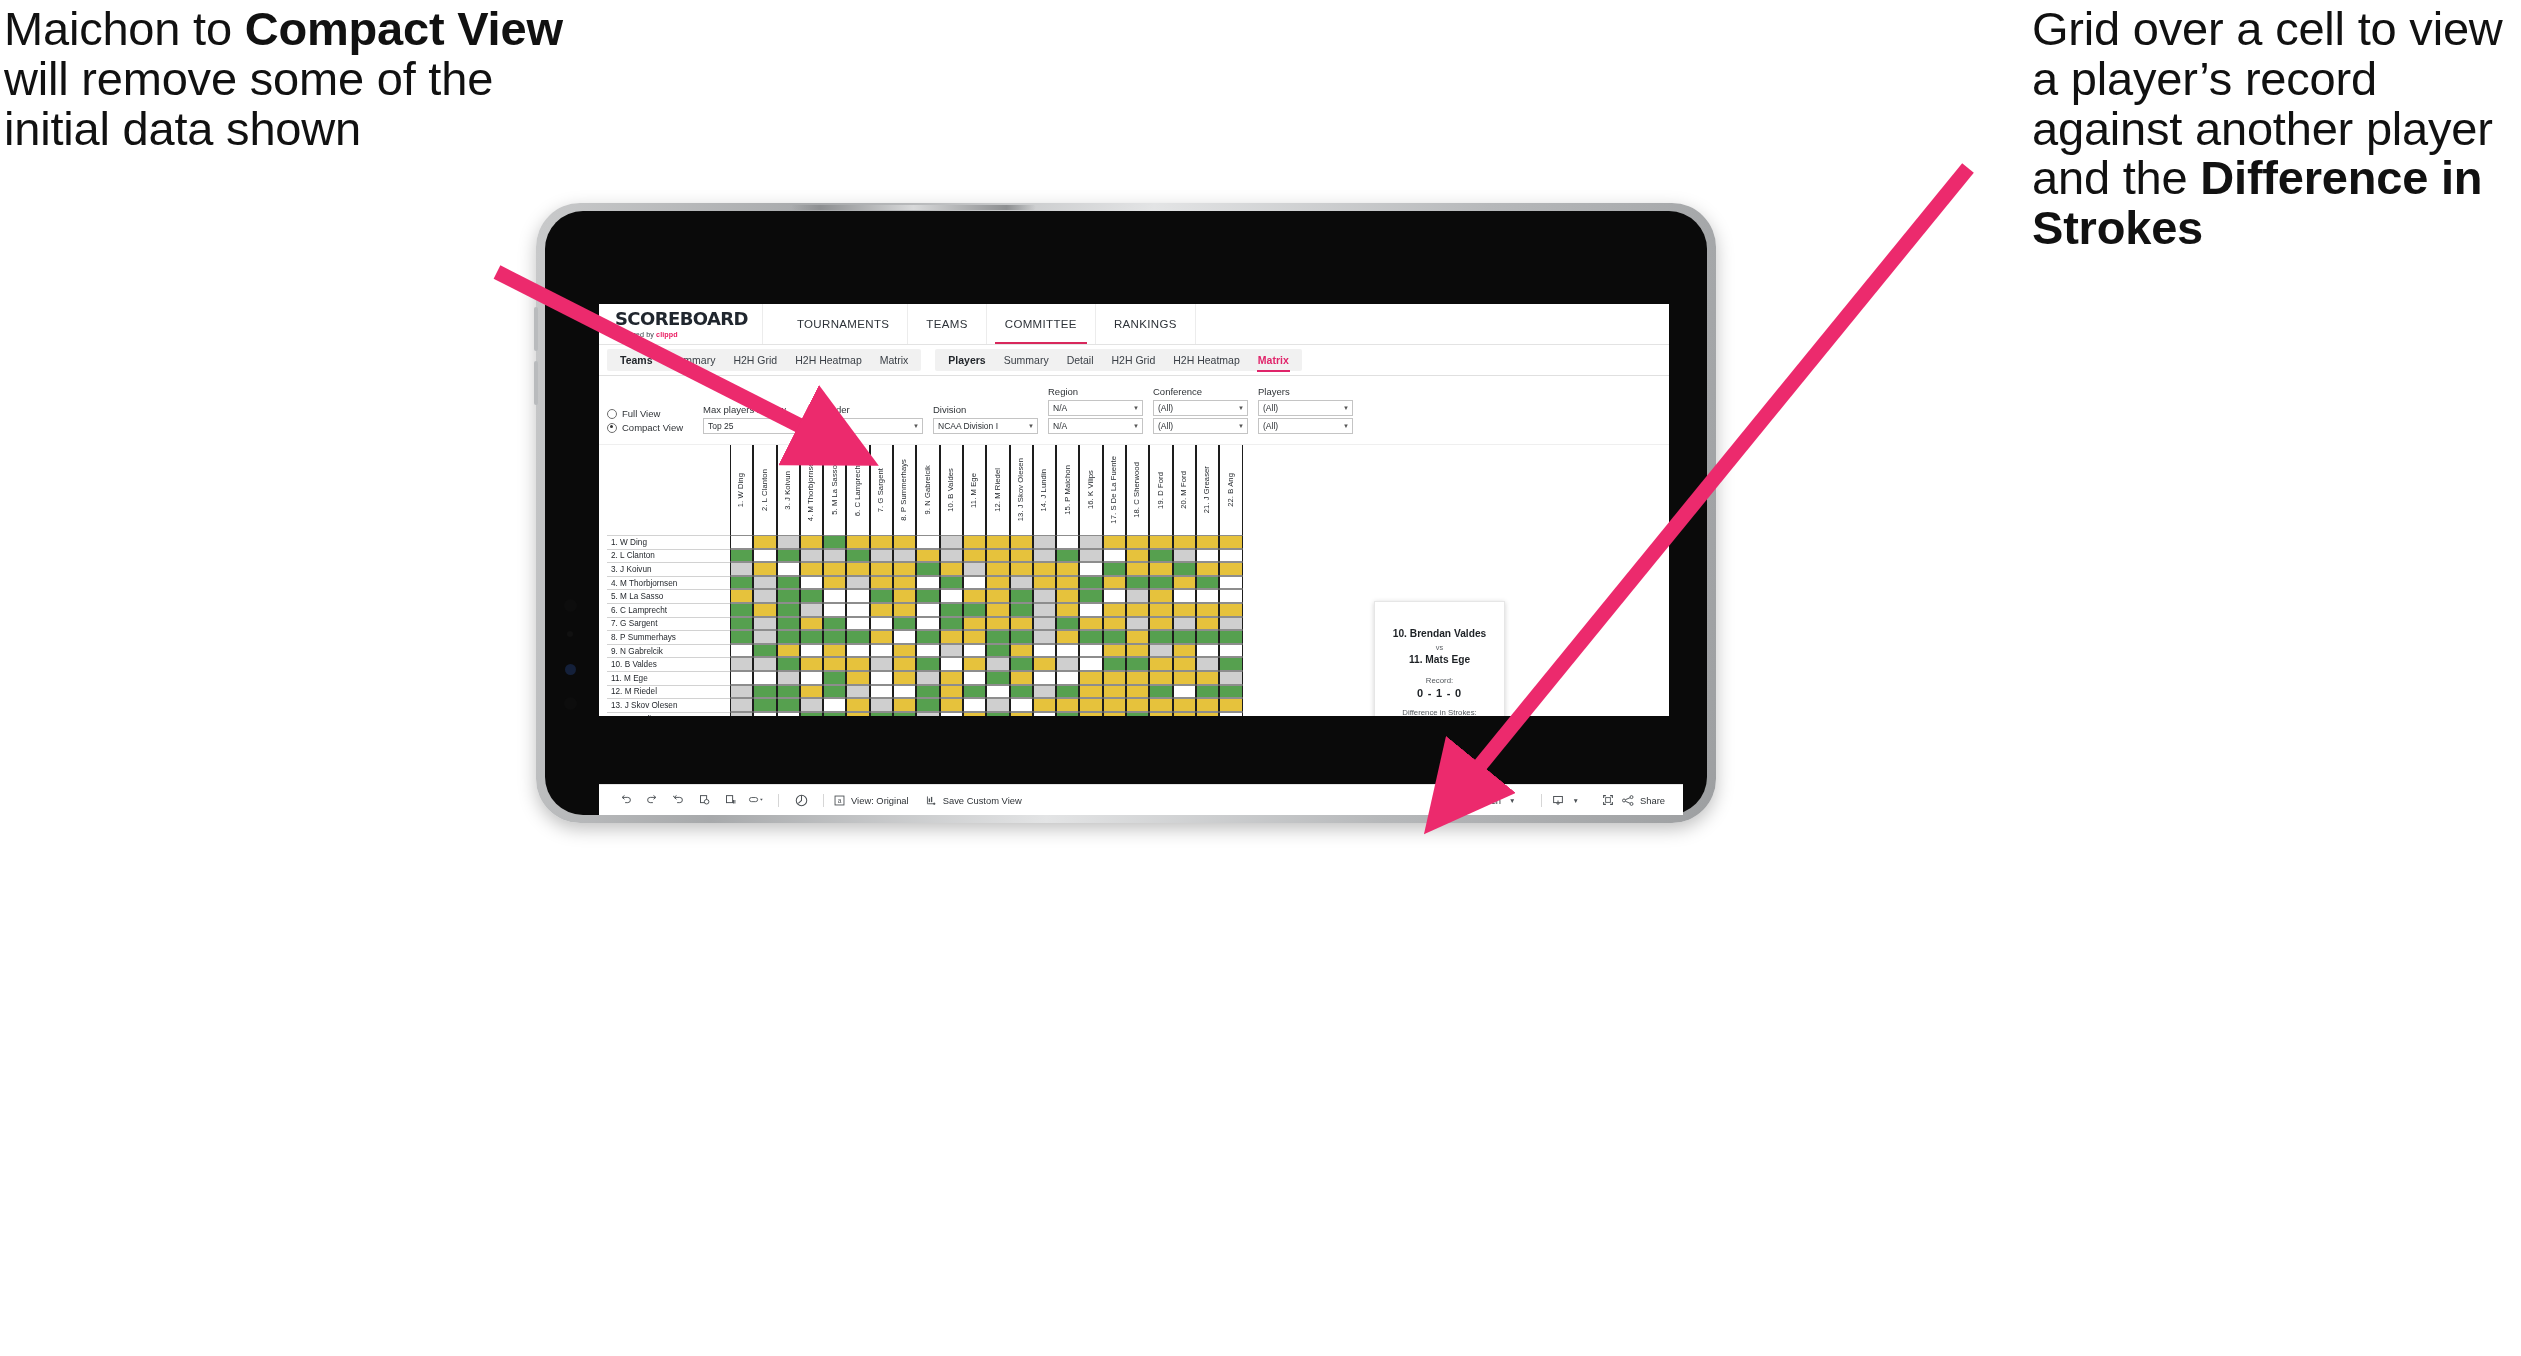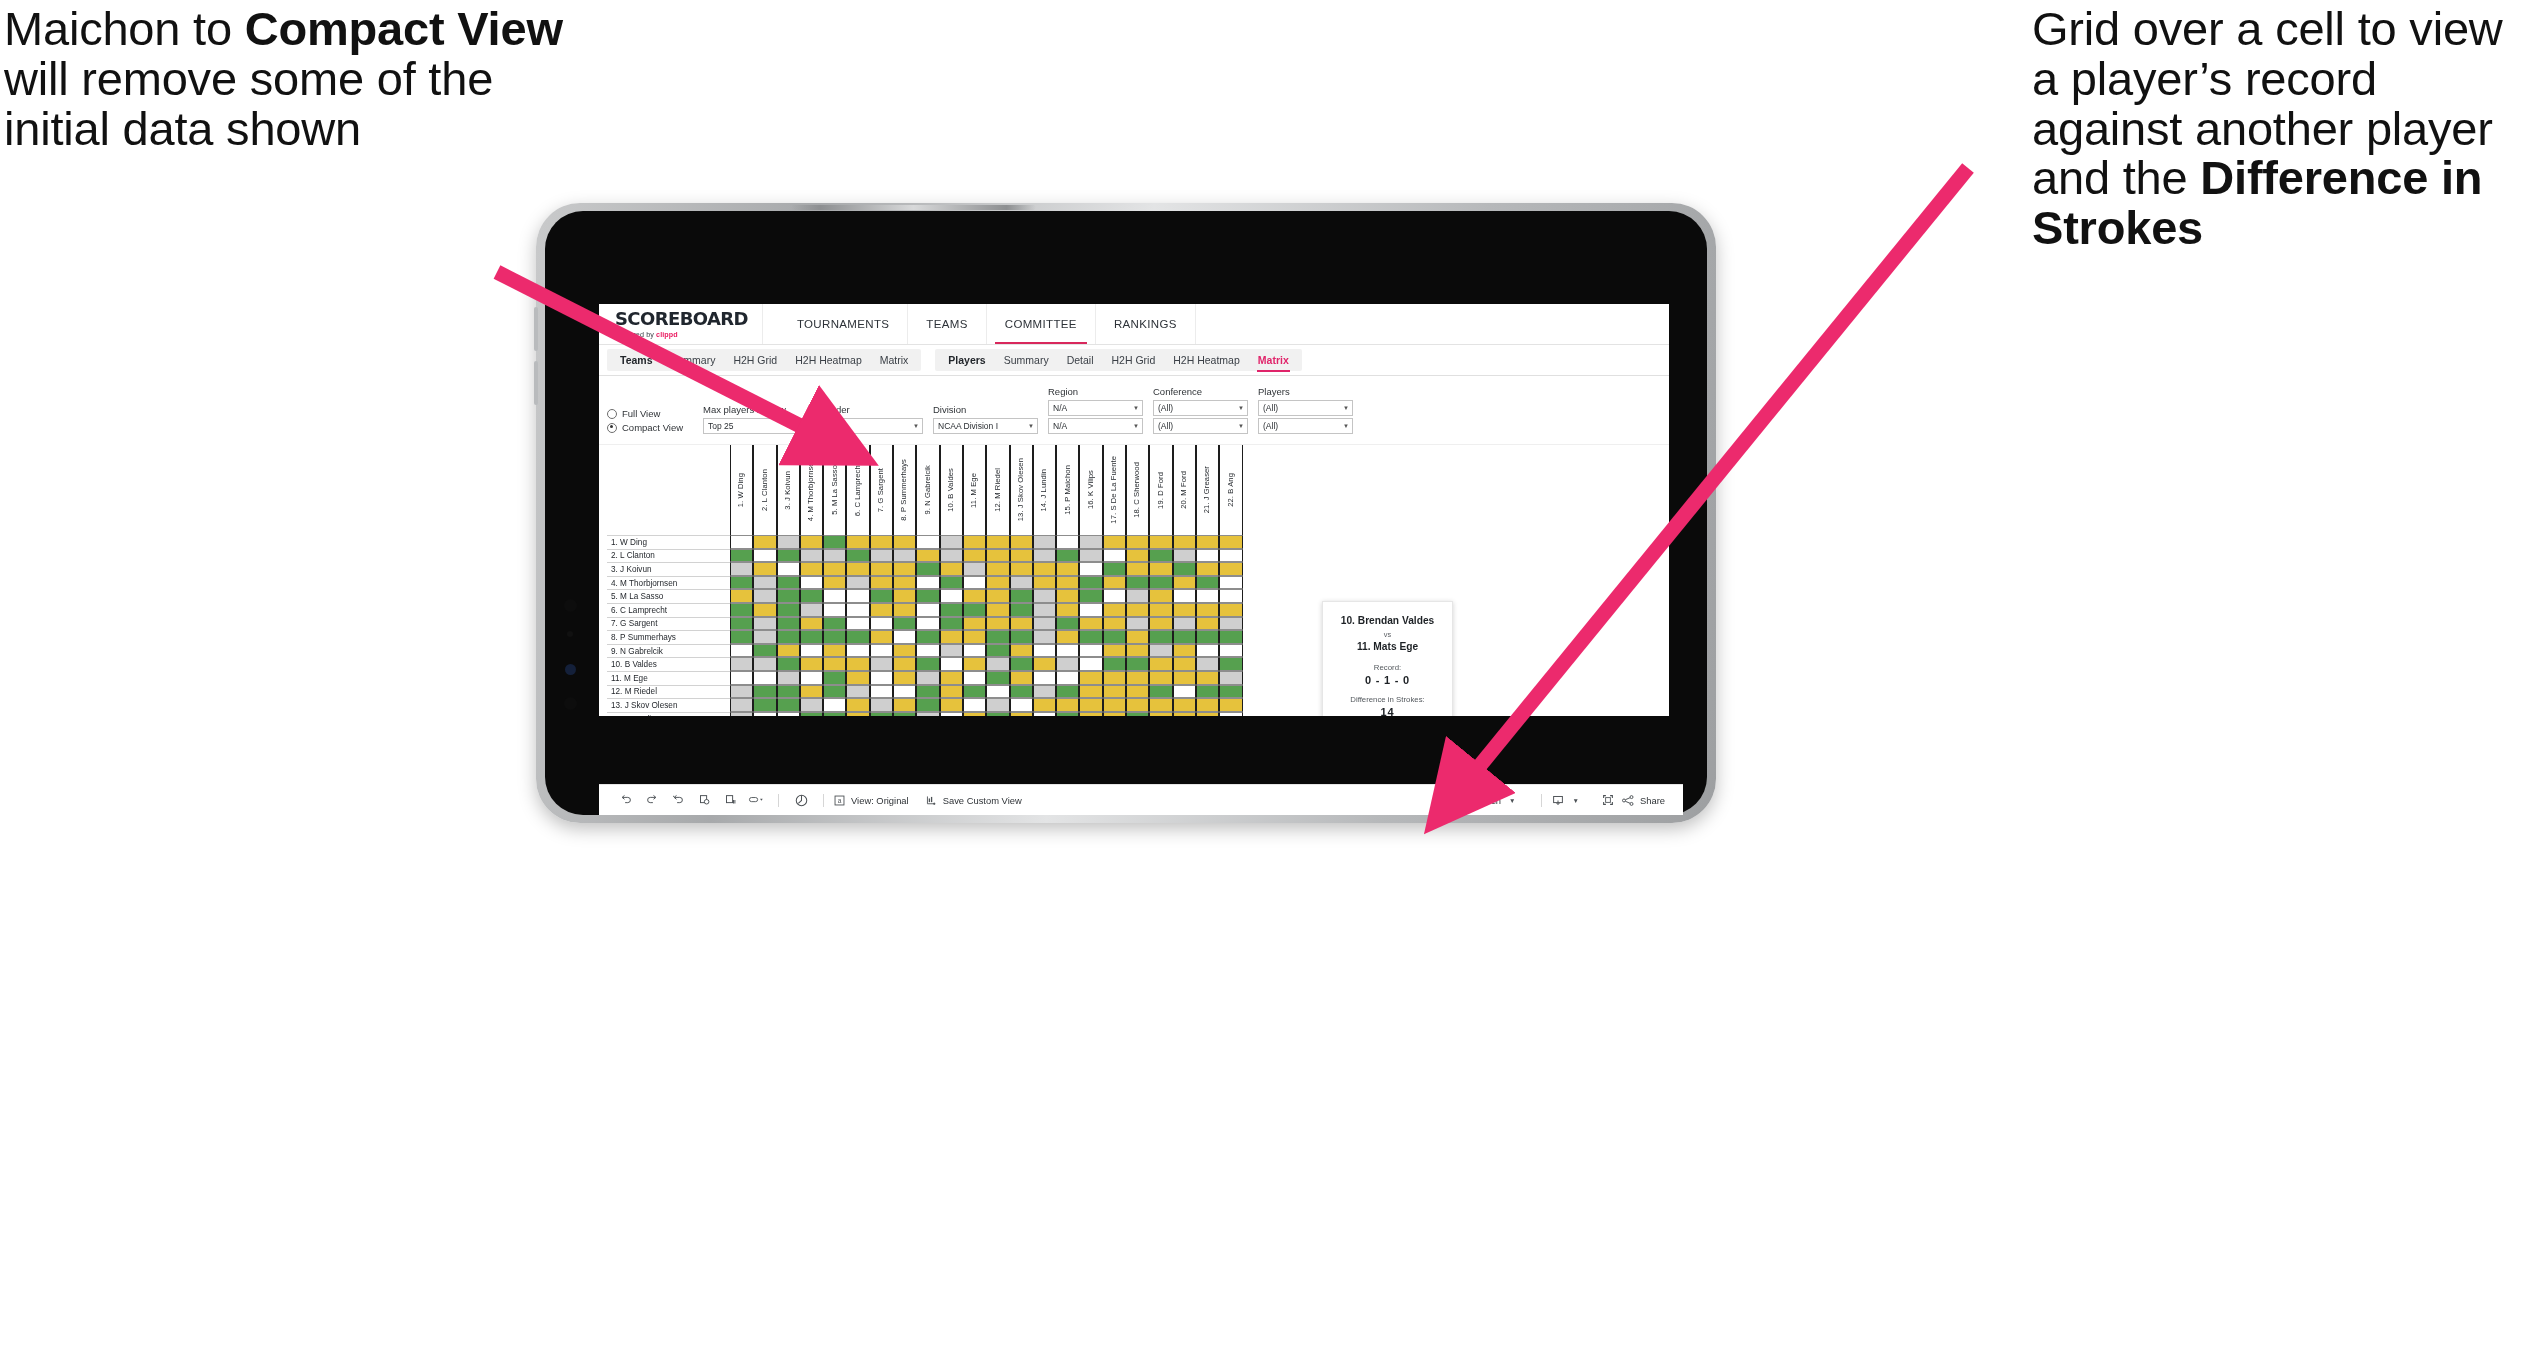--- a/index.html
+++ b/index.html
@@ -82,22 +82,22 @@
       text-align:center;line-height:1.12;letter-spacing:.1px;max-height:86px;}
   .mrow{display:flex;height:13.6px;align-items:stretch;}
   .rlabel{width:123px;box-sizing:border-box;font-size:8.2px;color:#1e2227;padding-left:4px;
       display:flex;align-items:center;border-top:1px solid #d2d2d2;background:#fff;}
   .mcells{display:flex;}
   .cell{width:23.3px;box-sizing:border-box;border-left:1.4px solid #1d1d1d;border-right:1.4px solid #1d1d1d;
       border-top:1px solid #8d8d8d;border-bottom:1px solid #8d8d8d;}
   .c-w{background:#ffffff;} .c-g{background:#56a04f;} .c-y{background:#e6c23c;} .c-s{background:#cfcfcf;}
 
   
-  .tooltip{position:absolute;left:723px;top:297px;width:117px;background:#ffffff;
-     border:1px solid #e6e6e6;box-shadow:0 1px 5px rgba(0,0,0,.18);padding:13px 6px 12px;text-align:center;z-index:30;}
+  .tooltip{position:absolute;left:775px;top:297px;width:117px;background:#ffffff;
+     border:1px solid #e6e6e6;box-shadow:0 1px 5px rgba(0,0,0,.18);padding:26px 6px 12px;text-align:center;z-index:30;}
   .tt-name{font-size:10.2px;font-weight:700;color:#1d2125;line-height:1.25;}
   .tt-vs{font-size:7.4px;color:#5d6166;margin:2px 0 2px;}
   .tt-gap{height:9px;}
   .tt-lbl{font-size:7.8px;color:#53585d;}
   .tt-val{font-size:11px;font-weight:700;color:#1d2125;letter-spacing:.8px;margin-top:2px;}
 
   
   .toolbar{position:absolute;left:54px;bottom:0;width:1070px;height:30px;background:#ffffff;
      border-top:1px solid #e6e6e6;display:flex;align-items:center;padding-left:14px;gap:0;}
   .tb-ico{width:26px;height:26px;display:flex;align-items:center;justify-content:center;color:#4c5155;}

